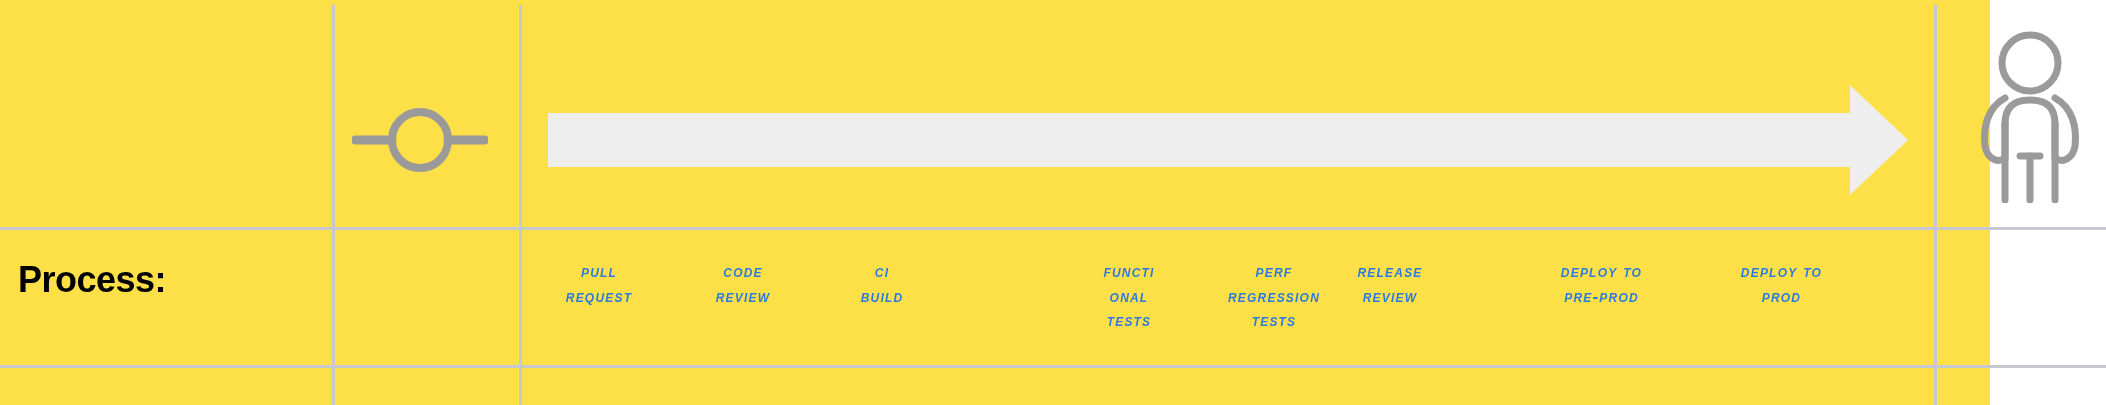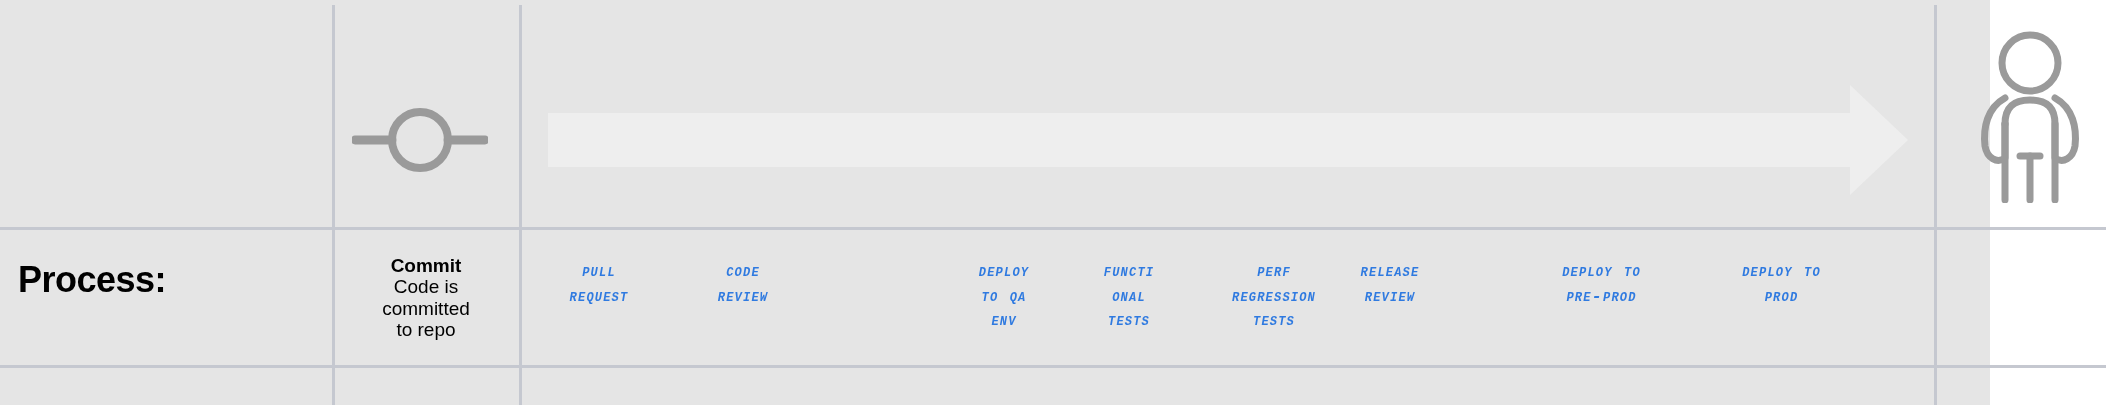--- a/index.html
+++ b/index.html
@@ -11,21 +11,21 @@
     width: 2106px;
     height: 405px;
     font-family: "Liberation Sans", sans-serif;
     overflow: hidden;
   }
 
   #canvas {
     position: relative;
     width: 1990px;
     height: 405px;
-    background: #e5e5e5;
+    background: #fde047;
   }
 
   
   .hline {
     position: absolute;
     left: 0;
     width: 2106px;
     height: 3px;
     background: #c5c8d0;
   }
@@ -106,21 +106,21 @@
     left: 524px;
     top: 260px;
     width: 1410px;
     height: 100px;
   }
   .stage {
     position: absolute;
     top: 0;
     text-align: center;
     color: #2f7ae0;
-    font-family: Liberation Mono, monospace;
+    font-family: Liberation Sans, sans-serif;
     font-weight: bold;
     font-style: italic;
     font-size: 17px;
     font-variant: small-caps;
     letter-spacing: 1.2px;
     line-height: 1.45;
     text-transform: lowercase;
     white-space: pre-line;
   }
   .stage::first-letter { font-size: 1em; }
@@ -170,35 +170,28 @@
         <path d="M30 96 C30 80 38 72 55 72 C72 72 80 80 80 96 L80 172"></path>
         <path d="M30 96 L30 172"></path>
         <path d="M55 128 L55 172"></path>
         <path d="M45 128 L65 128"></path>
       </g>
     </svg>
   </div>
 
   <div id="process-label">Process:</div>
 
-  <div id="commit-cell">
-    <span class="commit-title">Commit</span>
-    <span class="commit-desc">Code is
-committed
-to repo</span>
-  </div>
 
   <div id="stages">
     <div class="stage s0">Pull
 request</div>
     <div class="stage s1">Code
 review</div>
-    <div class="stage s3">Deploy
-to QA
-env</div>
+    <div class="stage s2">CI
+build</div>
     <div class="stage s4">Functi
 onal
 tests</div>
     <div class="stage s5">Perf
 regression
 tests</div>
     <div class="stage s6">Release
 review</div>
     <div class="stage s7">Deploy to
 pre-prod</div>

